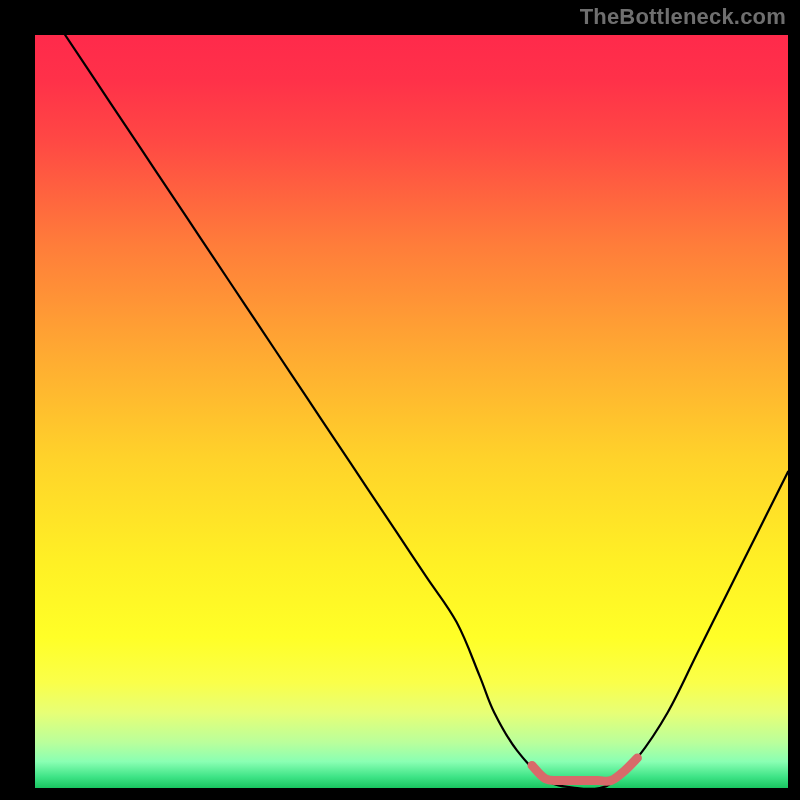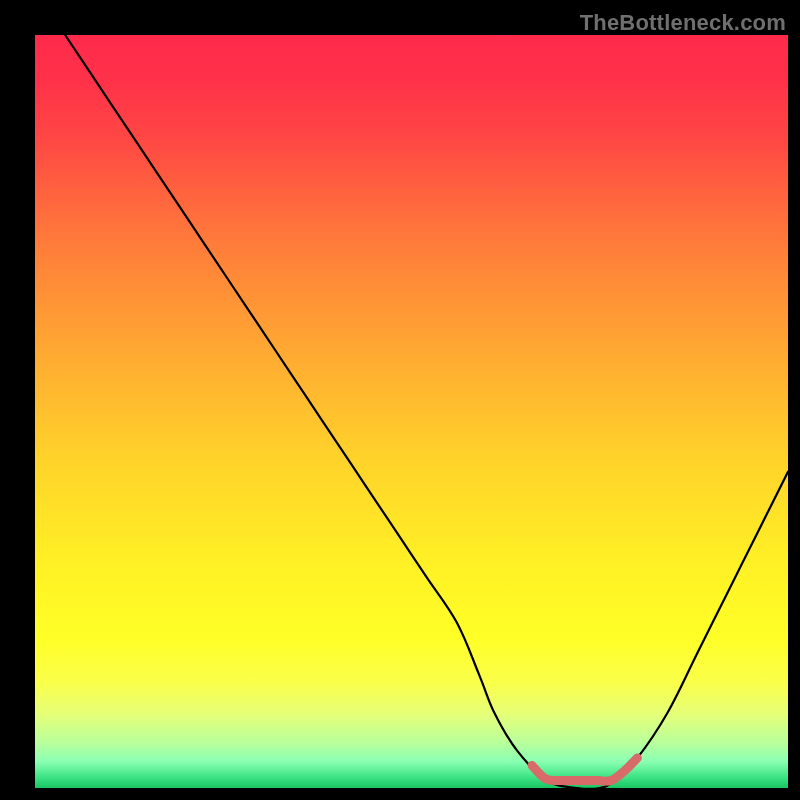--- a/index.html
+++ b/index.html
@@ -20,21 +20,20 @@
   }
   .watermark {
     position: absolute;
     top: 4px;
     right: 14px;
     font-family: Arial, Helvetica, sans-serif;
     font-size: 22px;
     font-weight: bold;
     color: #6f6f6f;
     letter-spacing: 0.2px;
-    margin-top: 6px;
   }
   svg {
     position: absolute;
     left: 0;
     top: 0;
   }
 </style>
 </head>
 <body>
 

